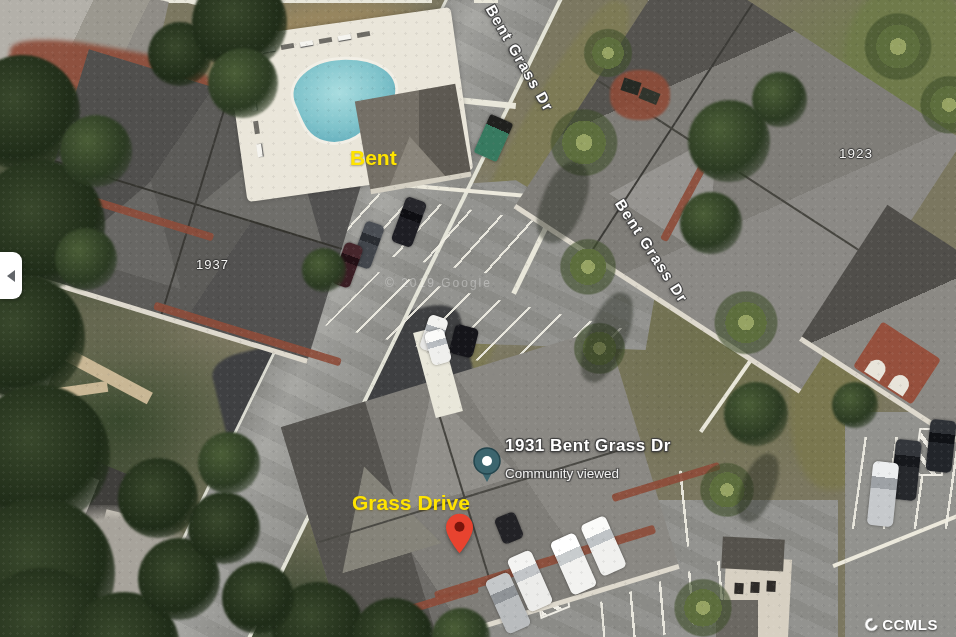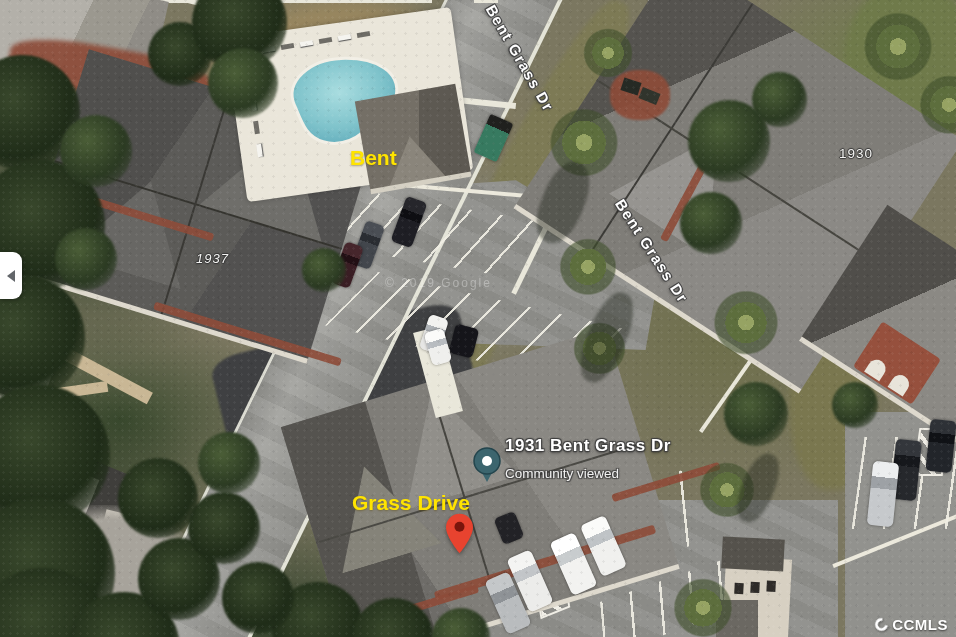--- a/index.html
+++ b/index.html
@@ -286,22 +286,22 @@
   <div class="abs z7 shadow" style="left:588px;top:290px;width:38px;height:95px;transform:rotate(22deg);"></div>
   <div class="abs z7 shadow" style="left:742px;top:452px;width:32px;height:72px;transform:rotate(22deg);"></div>
 
   <div class="abs z8 grain"></div>
 
   <div class="abs z9 g-watermark" style="left:385px;top:276px;">© 2019 Google</div>
 
   <div class="abs z10 street-label" style="left:520px;top:58px;transform:translate(-50%,-50%) rotate(60deg);">Bent Grass Dr</div>
   <div class="abs z10 street-label" style="left:652px;top:251px;transform:translate(-50%,-50%) rotate(57deg);">Bent Grass Dr</div>
 
-  <div class="abs z10 house-num" style="left:196px;top:251px;font-style:italic;">1937</div>
-  <div class="abs z10 house-num" style="left:839px;top:146px;font-size:13.5px;">1930</div>
+  <div class="abs z10 house-num" style="left:196px;top:257px;">1937</div>
+  <div class="abs z10 house-num" style="left:839px;top:146px;font-size:13.5px;">1923</div>
 
   <div class="abs z10 yellow-label" style="left:350px;top:145px;">
     <div>Bent</div>
   </div>
 
   <div class="abs z10 yellow-label" style="left:352px;top:490px;">
     <div>Grass Drive</div>
   </div>
 
   <svg class="abs z10" style="left:472px;top:446px;cursor:pointer;" width="30" height="38" viewBox="0 0 30 38">
@@ -314,18 +314,18 @@
 
   <svg class="abs z10" style="left:446px;top:513px;filter:drop-shadow(0 2px 2px rgba(0,0,0,.4));" width="27" height="41" viewBox="0 0 28 41">
     <path d="M14 0C6.3 0 0 6.3 0 14c0 10.5 14 27 14 27s14-16.5 14-27C28 6.3 21.7 0 14 0z" fill="#e8432f"></path>
     <circle cx="14" cy="13.5" r="5.2" fill="#7a150c"></circle>
   </svg>
 
   <div class="abs z11 panel-btn">
     <div class="chevron-left"></div>
   </div>
 
-  <div class="abs z11 ccmls" style="right:8px;bottom:4px;margin-top:43px;">
+  <div class="abs z11 ccmls" style="right:18px;bottom:4px;margin-top:43px;">
     <div class="ccmls-logo"></div>
     <span>CCMLS</span>
   </div>
 
 </div>
 
 </body></html>

